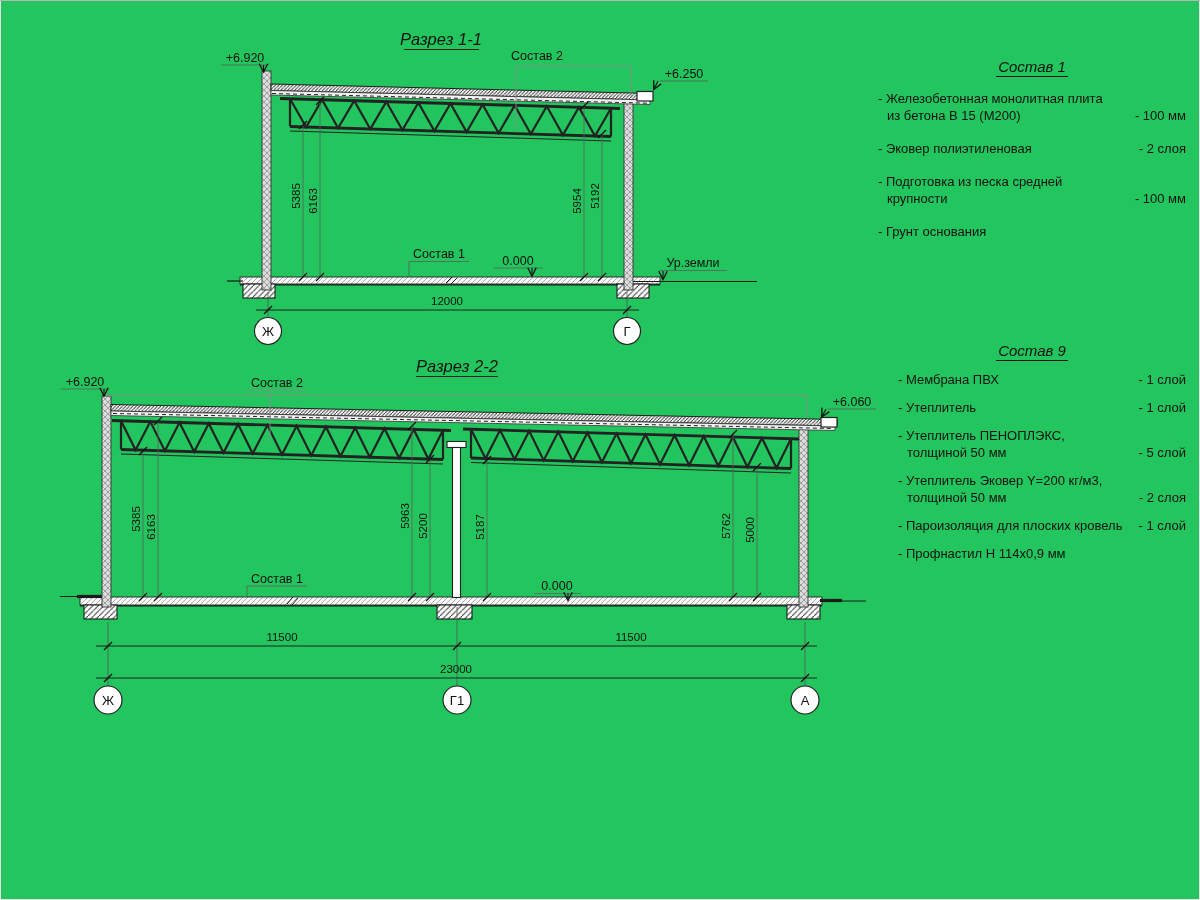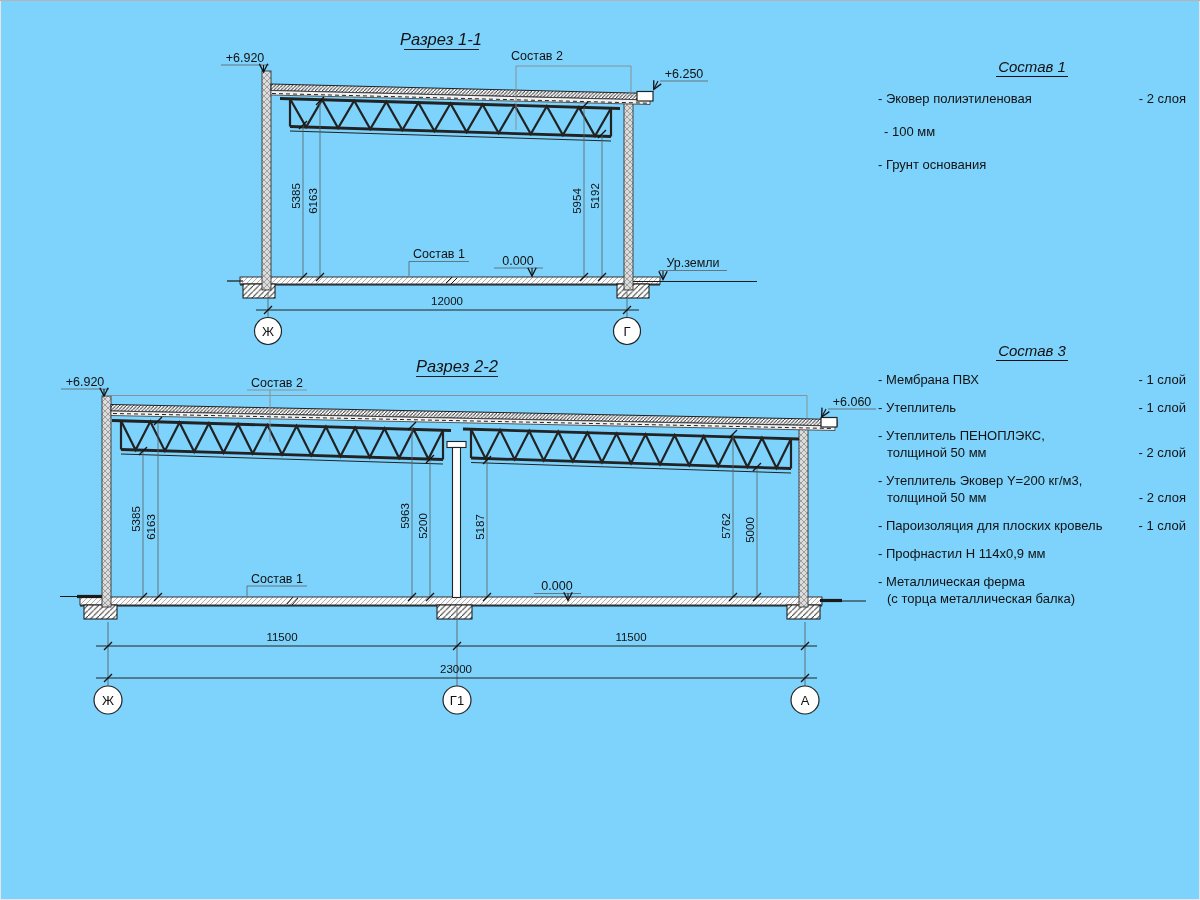--- a/index.html
+++ b/index.html
@@ -1,17 +1,17 @@
 <!DOCTYPE html>
 <html><head>
 <meta charset="utf-8">
 <style>
   html,body{margin:0;padding:0;background:#fff;}
   #canvas{
-    position:relative;width:1200px;height:900px;background:#7dd3fc;overflow:hidden;
+    position:relative;width:1200px;height:900px;background:#22c55e;overflow:hidden;
     box-shadow:inset 0 1px 0 #b5b5b5, inset 0 0 0 1px #e6e6e6;
     font-family:"Liberation Sans",sans-serif;
   }
   svg text{font-family:"Liberation Sans",sans-serif;fill:#111;}
   .t-dim{font-size:11.5px;}
   .t-lbl{font-size:12.5px;}
   .t-title{font-size:16.5px;font-style:italic;}
   .t-axis{font-size:13px;}
   .ln{stroke:#1a1a1a;}
   .thin{stroke:#5e5e5e;stroke-width:0.8;}
@@ -20,21 +20,21 @@
   .ext{stroke:#555;stroke-width:0.8;}
   .arr{stroke:#111;stroke-width:1.1;fill:none;}
   .chord{stroke:#222;stroke-width:2.8;}
   .sub{stroke:#222;stroke-width:1;}
   .axis{fill:#fff;stroke:#222;stroke-width:1.2;}
   .wallrect{stroke:#333;stroke-width:0.9;}
   .legend{position:absolute;font-size:13px;color:#111;}
   .lg-title{text-align:center;font-style:italic;font-size:15px;margin-bottom:15px;}
   .lg-title span{border-bottom:1px solid #111;padding:0 2px 1px;}
   .lg-row{display:flex;justify-content:space-between;align-items:flex-end;margin-bottom:16px;}
-  .legend[data-legend="legend3"] .lg-row{margin-bottom:11px;}
+  .legend[data-legend="legend3"] .lg-row{margin-bottom:11px;margin-left:20px;}
   .legend[data-legend="legend3"] .lg-title{margin-bottom:12px;}
   .lg-name div{line-height:17px;}
   .lg-cont{padding-left:9px;}
   .lg-val{white-space:nowrap;line-height:17px;padding-left:6px;}
 </style>
 </head>
 <body>
 
 <div id="canvas">
 
@@ -303,77 +303,82 @@
     </g>
   </g>
 </svg>
 
 
 <div class="legend" style="left:878px;top:58px;width:308px" data-legend="legend1">
   <div class="lg-title"><span>Состав 1</span></div>
   <div class="lg-items">
         <div class="lg-row">
           <div class="lg-name">
+            <div>- Железобетонная  монолитная плита</div>
+            <div class="lg-cont">из бетона В 15 (М200)</div>
+          </div>
+          <div class="lg-val">- 100 мм</div>
+        </div>
+        <div class="lg-row">
+          <div class="lg-name">
             <div>- Эковер полиэтиленовая</div>
           </div>
           <div class="lg-val">-  2 слоя</div>
         </div>
         <div class="lg-row">
+          <div class="lg-name">
+            <div>- Подготовка из песка средней</div>
+            <div class="lg-cont">крупности</div>
+          </div>
           <div class="lg-val">- 100 мм</div>
         </div>
         <div class="lg-row">
           <div class="lg-name">
             <div>- Грунт основания</div>
           </div>
         </div>
       </div>
 </div>
 
 <div class="legend" style="left:878px;top:342px;width:308px" data-legend="legend3">
-  <div class="lg-title"><span>Состав 3</span></div>
+  <div class="lg-title"><span>Состав 9</span></div>
   <div class="lg-items">
         <div class="lg-row">
           <div class="lg-name">
             <div>- Мембрана ПВХ</div>
           </div>
           <div class="lg-val">- 1 слой</div>
         </div>
         <div class="lg-row">
           <div class="lg-name">
             <div>- Утеплитель</div>
           </div>
           <div class="lg-val">- 1 слой</div>
         </div>
         <div class="lg-row">
           <div class="lg-name">
             <div>- Утеплитель ПЕНОПЛЭКС,</div>
             <div class="lg-cont">толщиной 50 мм</div>
           </div>
-          <div class="lg-val">- 2 слой</div>
+          <div class="lg-val">- 5 слой</div>
         </div>
         <div class="lg-row">
           <div class="lg-name">
             <div>- Утеплитель Эковер Y=200 кг/м3,</div>
             <div class="lg-cont">толщиной 50 мм</div>
           </div>
           <div class="lg-val">- 2 слоя</div>
         </div>
         <div class="lg-row">
           <div class="lg-name">
             <div>- Пароизоляция для плоских кровель</div>
           </div>
           <div class="lg-val">- 1 слой</div>
         </div>
         <div class="lg-row">
           <div class="lg-name">
             <div>- Профнастил Н 114х0,9 мм</div>
           </div>
         </div>
-        <div class="lg-row">
-          <div class="lg-name">
-            <div>- Металлическая ферма</div>
-            <div class="lg-cont">(с торца металлическая балка)</div>
-          </div>
-        </div>
       </div>
 </div>
 
 </div>
 
 </body></html>

